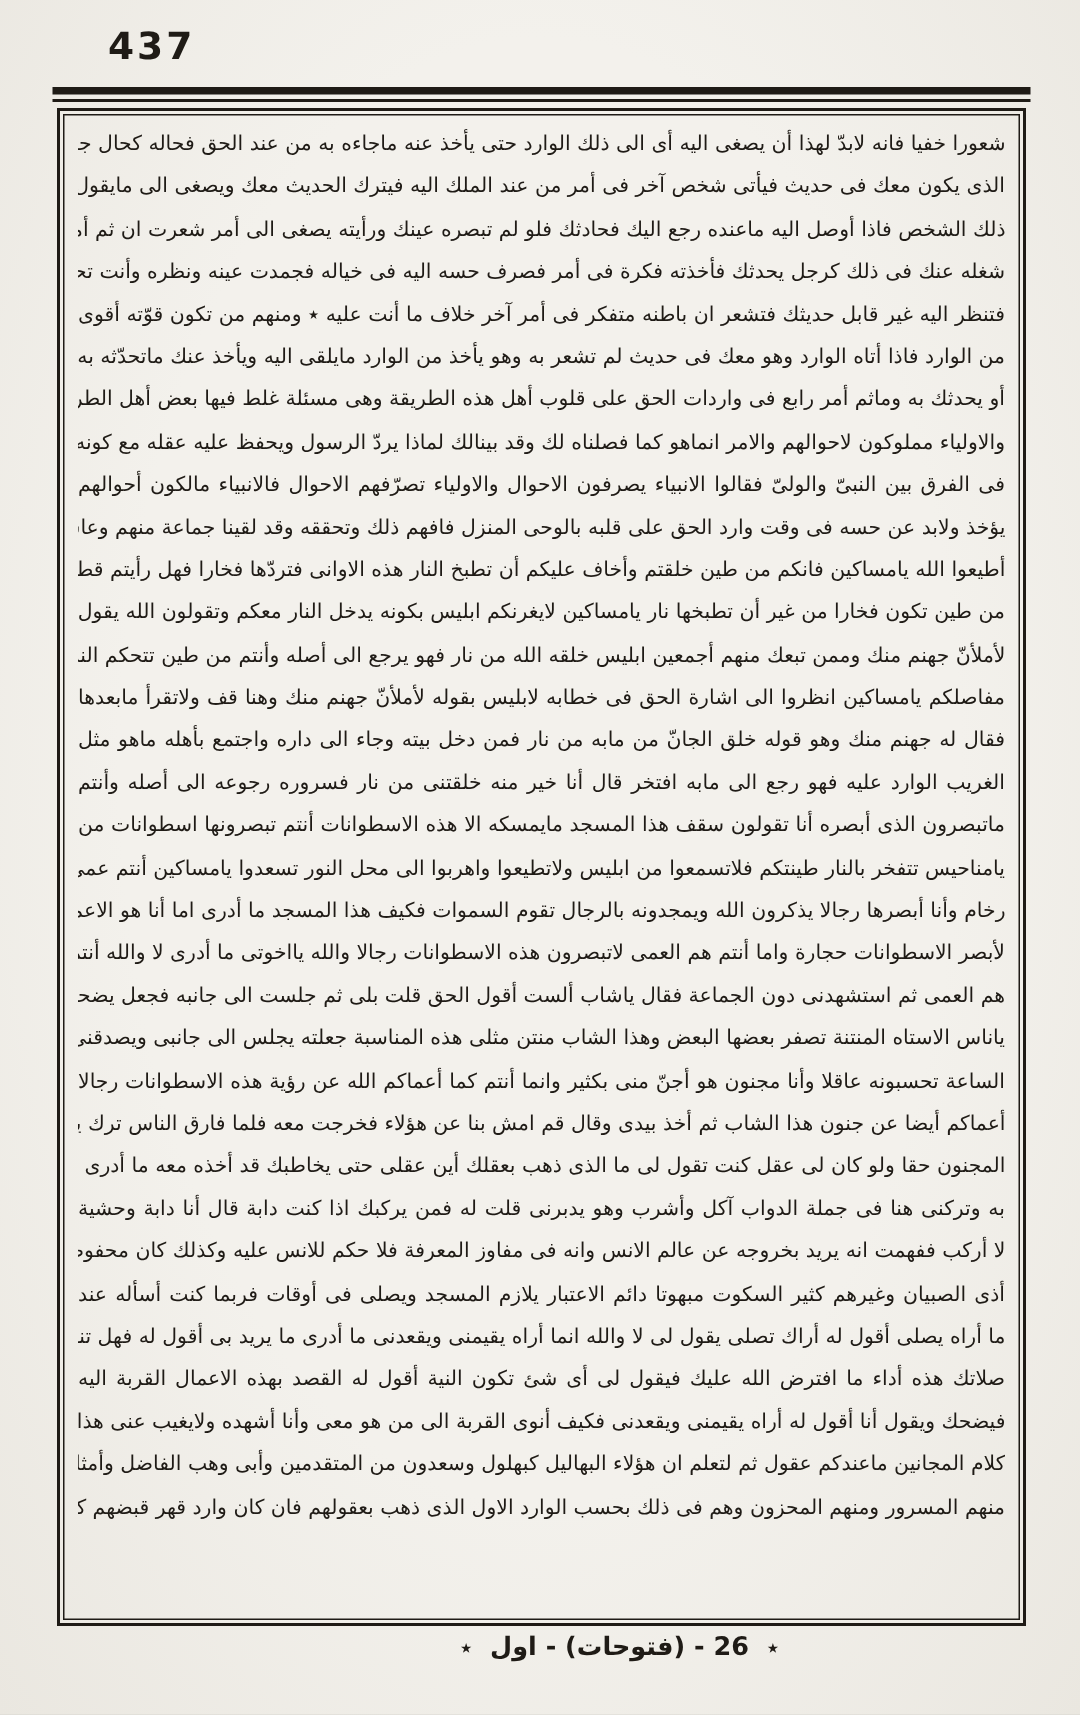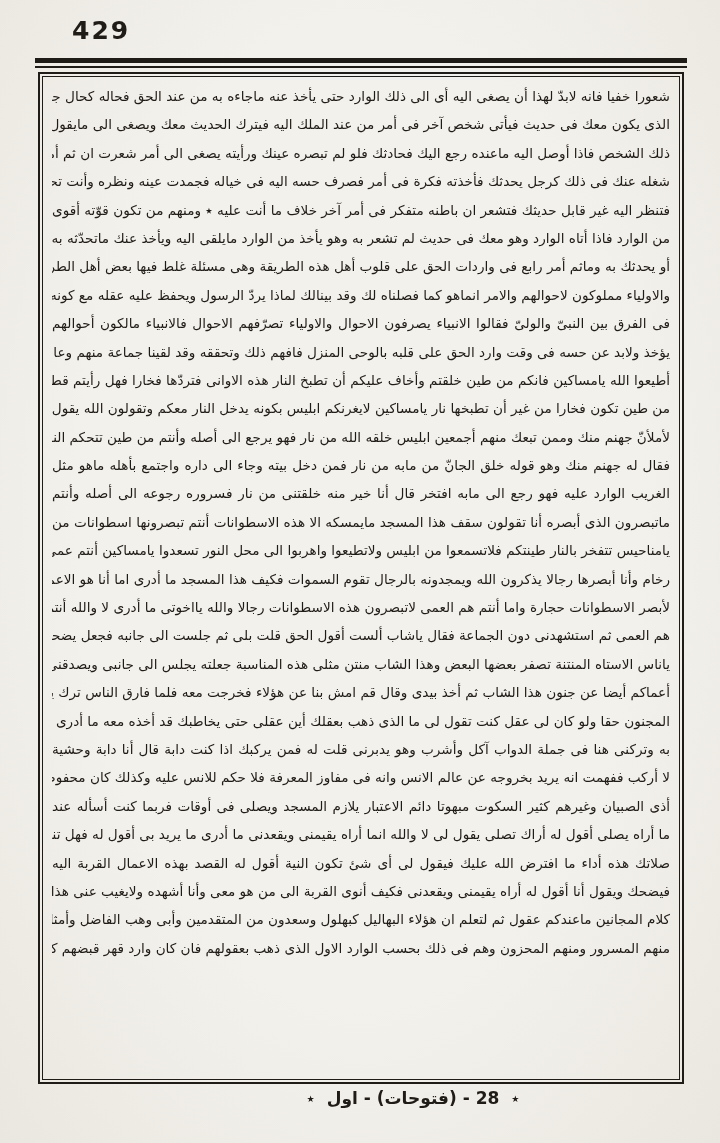--- a/index.html
+++ b/index.html
@@ -76,60 +76,62 @@
   .footer .ornament{
     font-size:15px;
     padding:0 6px;
   }
 </style>
 </head>
 <body>
 
 <div class="page">
 
-  <div class="page-number">429</div>
+  <div class="page-number">437</div>
 
   <div class="top-rule"></div>
 
   <div class="frame">
     <div class="frame-inner">
 
     <div class="text-line">شعورا خفيا فانه لابدّ لهذا أن يصغى اليه أى الى ذلك الوارد حتى يأخذ عنه ماجاءه به من عند الحق فحاله كحال جليسك</div>
         <div class="text-line">الذى يكون معك فى حديث فيأتى شخص آخر فى أمر من عند الملك اليه فيترك الحديث معك ويصغى الى مايقول له</div>
         <div class="text-line">ذلك الشخص فاذا أوصل اليه ماعنده رجع اليك فحادثك فلو لم تبصره عينك ورأيته يصغى الى أمر شعرت ان ثم أمرا</div>
         <div class="text-line">شغله عنك فى ذلك كرجل يحدثك فأخذته فكرة فى أمر فصرف حسه اليه فى خياله فجمدت عينه ونظره وأنت تحدثه</div>
         <div class="text-line">فتنظر اليه غير قابل حديثك فتشعر ان باطنه متفكر فى أمر آخر خلاف ما أنت عليه ٭ ومنهم من تكون قوّته أقوى</div>
         <div class="text-line">من الوارد فاذا أتاه الوارد وهو معك فى حديث لم تشعر به وهو يأخذ من الوارد مايلقى اليه ويأخذ عنك ماتحدّثه به</div>
         <div class="text-line">أو يحدثك به وماثم أمر رابع فى واردات الحق على قلوب أهل هذه الطريقة وهى مسئلة غلط فيها بعض أهل الطريق</div>
         <div class="text-line">والاولياء مملوكون لاحوالهم والامر انماهو كما فصلناه لك وقد بينالك لماذا يردّ الرسول ويحفظ عليه عقله مع كونه</div>
         <div class="text-line">فى الفرق بين النبىّ والولىّ فقالوا الانبياء يصرفون الاحوال والاولياء تصرّفهم الاحوال فالانبياء مالكون أحوالهم</div>
         <div class="text-line">يؤخذ ولابد عن حسه فى وقت وارد الحق على قلبه بالوحى المنزل فافهم ذلك وتحققه وقد لقينا جماعة منهم وعاشرناهم</div>
         <div class="text-line">أطيعوا الله يامساكين فانكم من طين خلقتم وأخاف عليكم أن تطبخ النار هذه الاوانى فتردّها فخارا فهل رأيتم قط آنية</div>
         <div class="text-line">من طين تكون فخارا من غير أن تطبخها نار يامساكين لايغرنكم ابليس بكونه يدخل النار معكم وتقولون الله يقول</div>
         <div class="text-line">لأملأنّ جهنم منك وممن تبعك منهم أجمعين ابليس خلقه الله من نار فهو يرجع الى أصله وأنتم من طين تتحكم النار فى</div>
+        <div class="text-line">مفاصلكم يامساكين انظروا الى اشارة الحق فى خطابه لابليس بقوله لأملأنّ جهنم منك وهنا قف ولاتقرأ مابعدها</div>
         <div class="text-line">فقال له جهنم منك وهو قوله خلق الجانّ من مابه من نار فمن دخل بيته وجاء الى داره واجتمع بأهله ماهو مثل</div>
         <div class="text-line">الغريب الوارد عليه فهو رجع الى مابه افتخر قال أنا خير منه خلقتنى من نار فسروره رجوعه الى أصله وأنتم</div>
         <div class="text-line">ماتبصرون الذى أبصره أنا تقولون سقف هذا المسجد مايمسكه الا هذه الاسطوانات أنتم تبصرونها اسطوانات من</div>
         <div class="text-line">يامناحيس تتفخر بالنار طينتكم فلاتسمعوا من ابليس ولاتطيعوا واهربوا الى محل النور تسعدوا يامساكين أنتم عمى</div>
         <div class="text-line">رخام وأنا أبصرها رجالا يذكرون الله ويمجدونه بالرجال تقوم السموات فكيف هذا المسجد ما أدرى اما أنا هو الاعمى</div>
         <div class="text-line">لأبصر الاسطوانات حجارة واما أنتم هم العمى لاتبصرون هذه الاسطوانات رجالا والله يااخوتى ما أدرى لا والله أنتم</div>
         <div class="text-line">هم العمى ثم استشهدنى دون الجماعة فقال ياشاب ألست أقول الحق قلت بلى ثم جلست الى جانبه فجعل يضحك وقال</div>
         <div class="text-line">ياناس الاستاه المنتنة تصفر بعضها البعض وهذا الشاب منتن مثلى هذه المناسبة جعلته يجلس الى جانبى ويصدقنى أنتم</div>
+        <div class="text-line">الساعة تحسبونه عاقلا وأنا مجنون هو أجنّ منى بكثير وانما أنتم كما أعماكم الله عن رؤية هذه الاسطوانات رجالا</div>
         <div class="text-line">أعماكم أيضا عن جنون هذا الشاب ثم أخذ بيدى وقال قم امش بنا عن هؤلاء فخرجت معه فلما فارق الناس ترك يدى</div>
         <div class="text-line">المجنون حقا ولو كان لى عقل كنت تقول لى ما الذى ذهب بعقلك أين عقلى حتى يخاطبك قد أخذه معه ما أدرى ما يفعل</div>
         <div class="text-line">به وتركنى هنا فى جملة الدواب آكل وأشرب وهو يدبرنى قلت له فمن يركبك اذا كنت دابة قال أنا دابة وحشية</div>
         <div class="text-line">لا أركب ففهمت انه يريد بخروجه عن عالم الانس وانه فى مفاوز المعرفة فلا حكم للانس عليه وكذلك كان محفوظا من</div>
         <div class="text-line">أذى الصبيان وغيرهم كثير السكوت مبهوتا دائم الاعتبار يلازم المسجد ويصلى فى أوقات فربما كنت أسأله عند</div>
         <div class="text-line">ما أراه يصلى أقول له أراك تصلى يقول لى لا والله انما أراه يقيمنى ويقعدنى ما أدرى ما يريد بى أقول له فهل تنوى فى</div>
         <div class="text-line">صلاتك هذه أداء ما افترض الله عليك فيقول لى أى شئ تكون النية أقول له القصد بهذه الاعمال القربة اليه</div>
         <div class="text-line">فيضحك ويقول أنا أقول له أراه يقيمنى ويقعدنى فكيف أنوى القربة الى من هو معى وأنا أشهده ولايغيب عنى هذا</div>
         <div class="text-line">كلام المجانين ماعندكم عقول ثم لتعلم ان هؤلاء البهاليل كبهلول وسعدون من المتقدمين وأبى وهب الفاضل وأمثالهم</div>
         <div class="text-line">منهم المسرور ومنهم المحزون وهم فى ذلك بحسب الوارد الاول الذى ذهب بعقولهم فان كان وارد قهر قبضهم كيعقوب</div>
       </div>
   </div>
 
   <div class="footer">
     <span class="ornament">٭</span>
-    <span>28 - (فتوحات) - اول</span>
+    <span>26 - (فتوحات) - اول</span>
     <span class="ornament">٭</span>
   </div>
 
 </div>
 
 </body></html>

